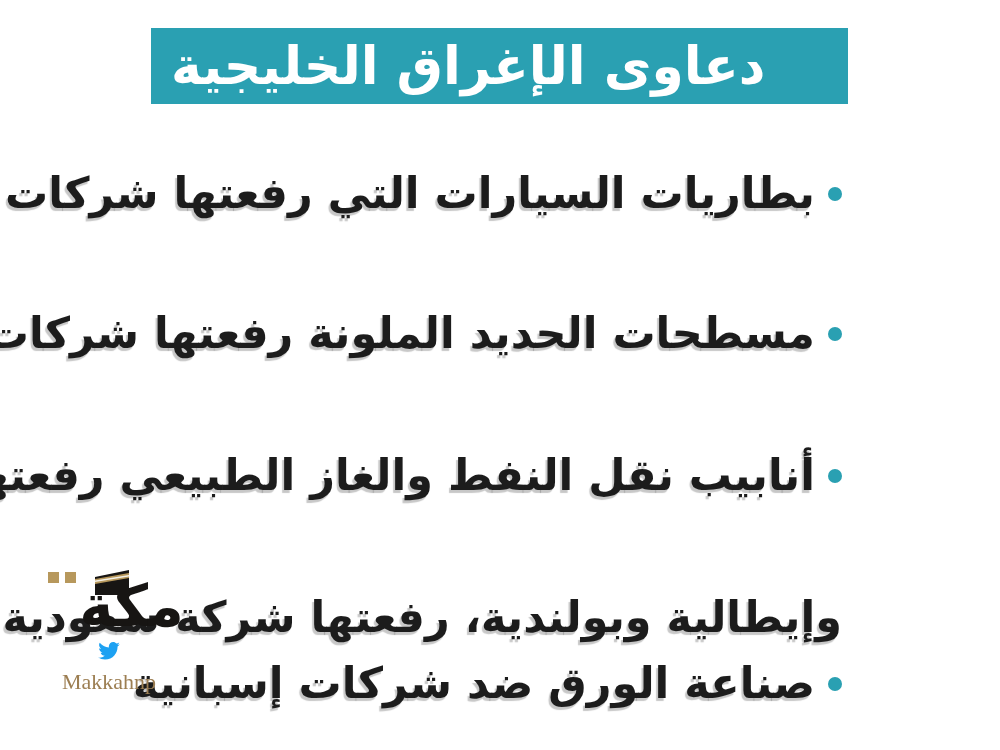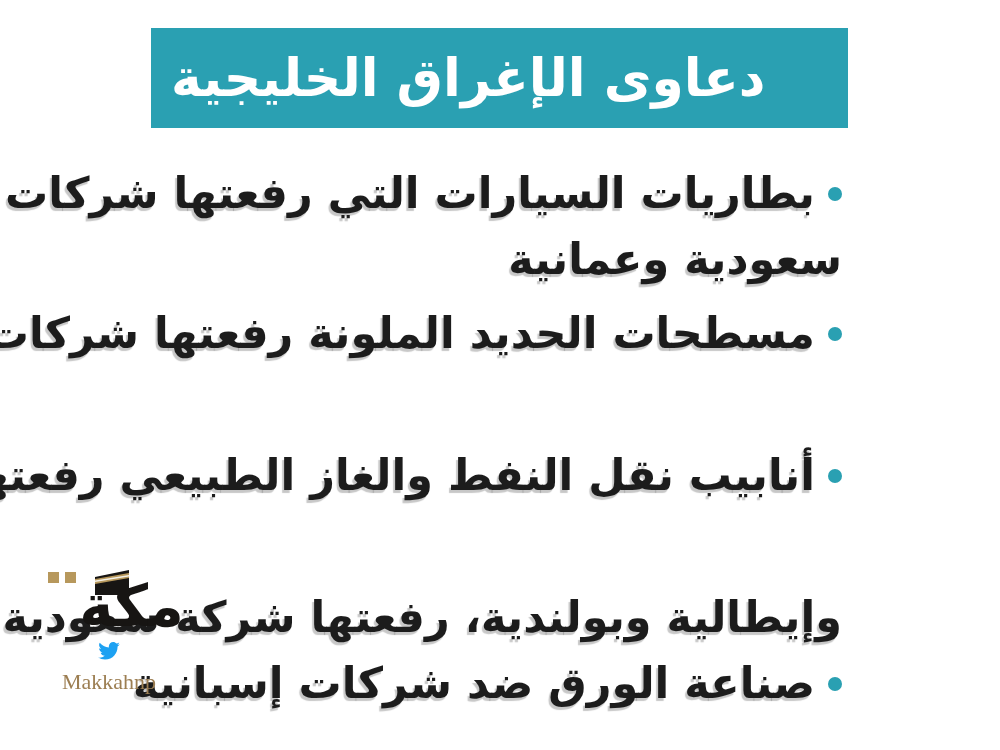--- a/index.html
+++ b/index.html
@@ -5,21 +5,21 @@
   html,body{margin:0;padding:0;}
   body{
     width:1000px;height:750px;position:relative;overflow:hidden;
     background:#ffffff;
     font-family:"DejaVu Sans",sans-serif;
   }
   .canvas{position:absolute;inset:0;}
 
   
   .banner{
-    position:absolute;left:151px;top:28px;width:697px;height:100px;
+    position:absolute;left:151px;top:28px;width:697px;height:76px;
     background:#2aa0b2;
     display:flex;align-items:center;justify-content:flex-end;
     direction:rtl;box-sizing:border-box;padding-left:20px;padding-right:18px;
   }
   .banner .title{
     color:#ffffff;font-size:52px;font-weight:bold;line-height:1;
     white-space:nowrap;letter-spacing:-1px;
   }
 
   
@@ -67,21 +67,20 @@
 <div class="canvas">
 
   <div class="banner">
     <div class="title">دعاوى الإغراق الخليجية</div>
   </div>
 
   <div>
 
     <div class="item" id="item-0">
       <div class="line"><span class="bullet-dot"></span><span>بطاريات السيارات التي رفعتها شركات</span></div>
-      <div class="line">سعودية وعمانية</div>
     </div>
 
     <div class="item" id="item-1">
       <div class="line"><span class="bullet-dot"></span><span>مسطحات الحديد الملونة رفعتها شركات</span></div>
     </div>
 
     <div class="item" id="item-2">
       <div class="line"><span class="bullet-dot"></span><span>أنابيب نقل النفط والغاز الطبيعي رفعتها</span></div>
     </div>
 

